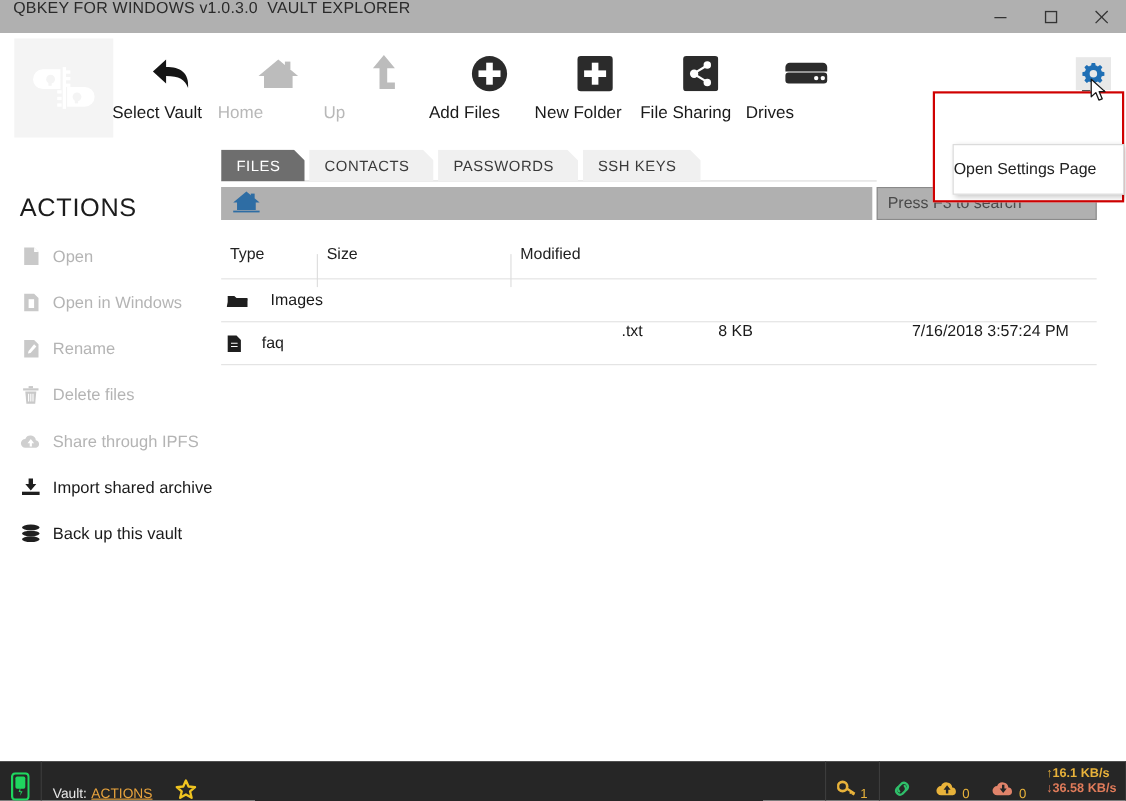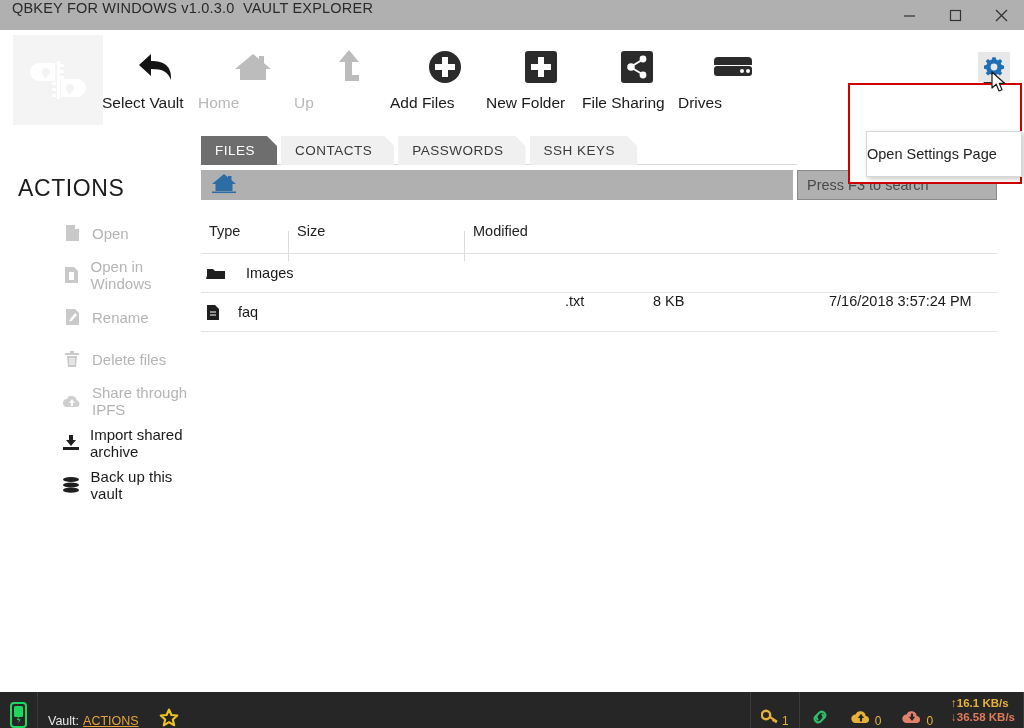--- a/index.html
+++ b/index.html
@@ -84,21 +84,21 @@
   }
 
   
   .sidebar { position: absolute; top: 165px; left: 0; width: 200px; }
   .sidebar h2 {
     font-size: 23px; font-weight: 400; color: #1c1c1c;
     letter-spacing: 0.6px; padding: 10px 0 10px 18px;
   }
   .side-item {
     display: flex; align-items: center; height: 42px; padding-left: 18px;
-    font-size: 15px; color: #1a1a1a; margin-left: 44px;
+    font-size: 15px; color: #1a1a1a;
   }
   .side-item .si-ic {
     width: 20px; height: 20px; margin-right: 10px;
     display: flex; align-items: center; justify-content: center;
   }
   .side-item.disabled { color: #b4b4b4; }
 
   
   .crumbbar {
     position: absolute; top: 170px; left: 201px; width: 592px; height: 30px;

